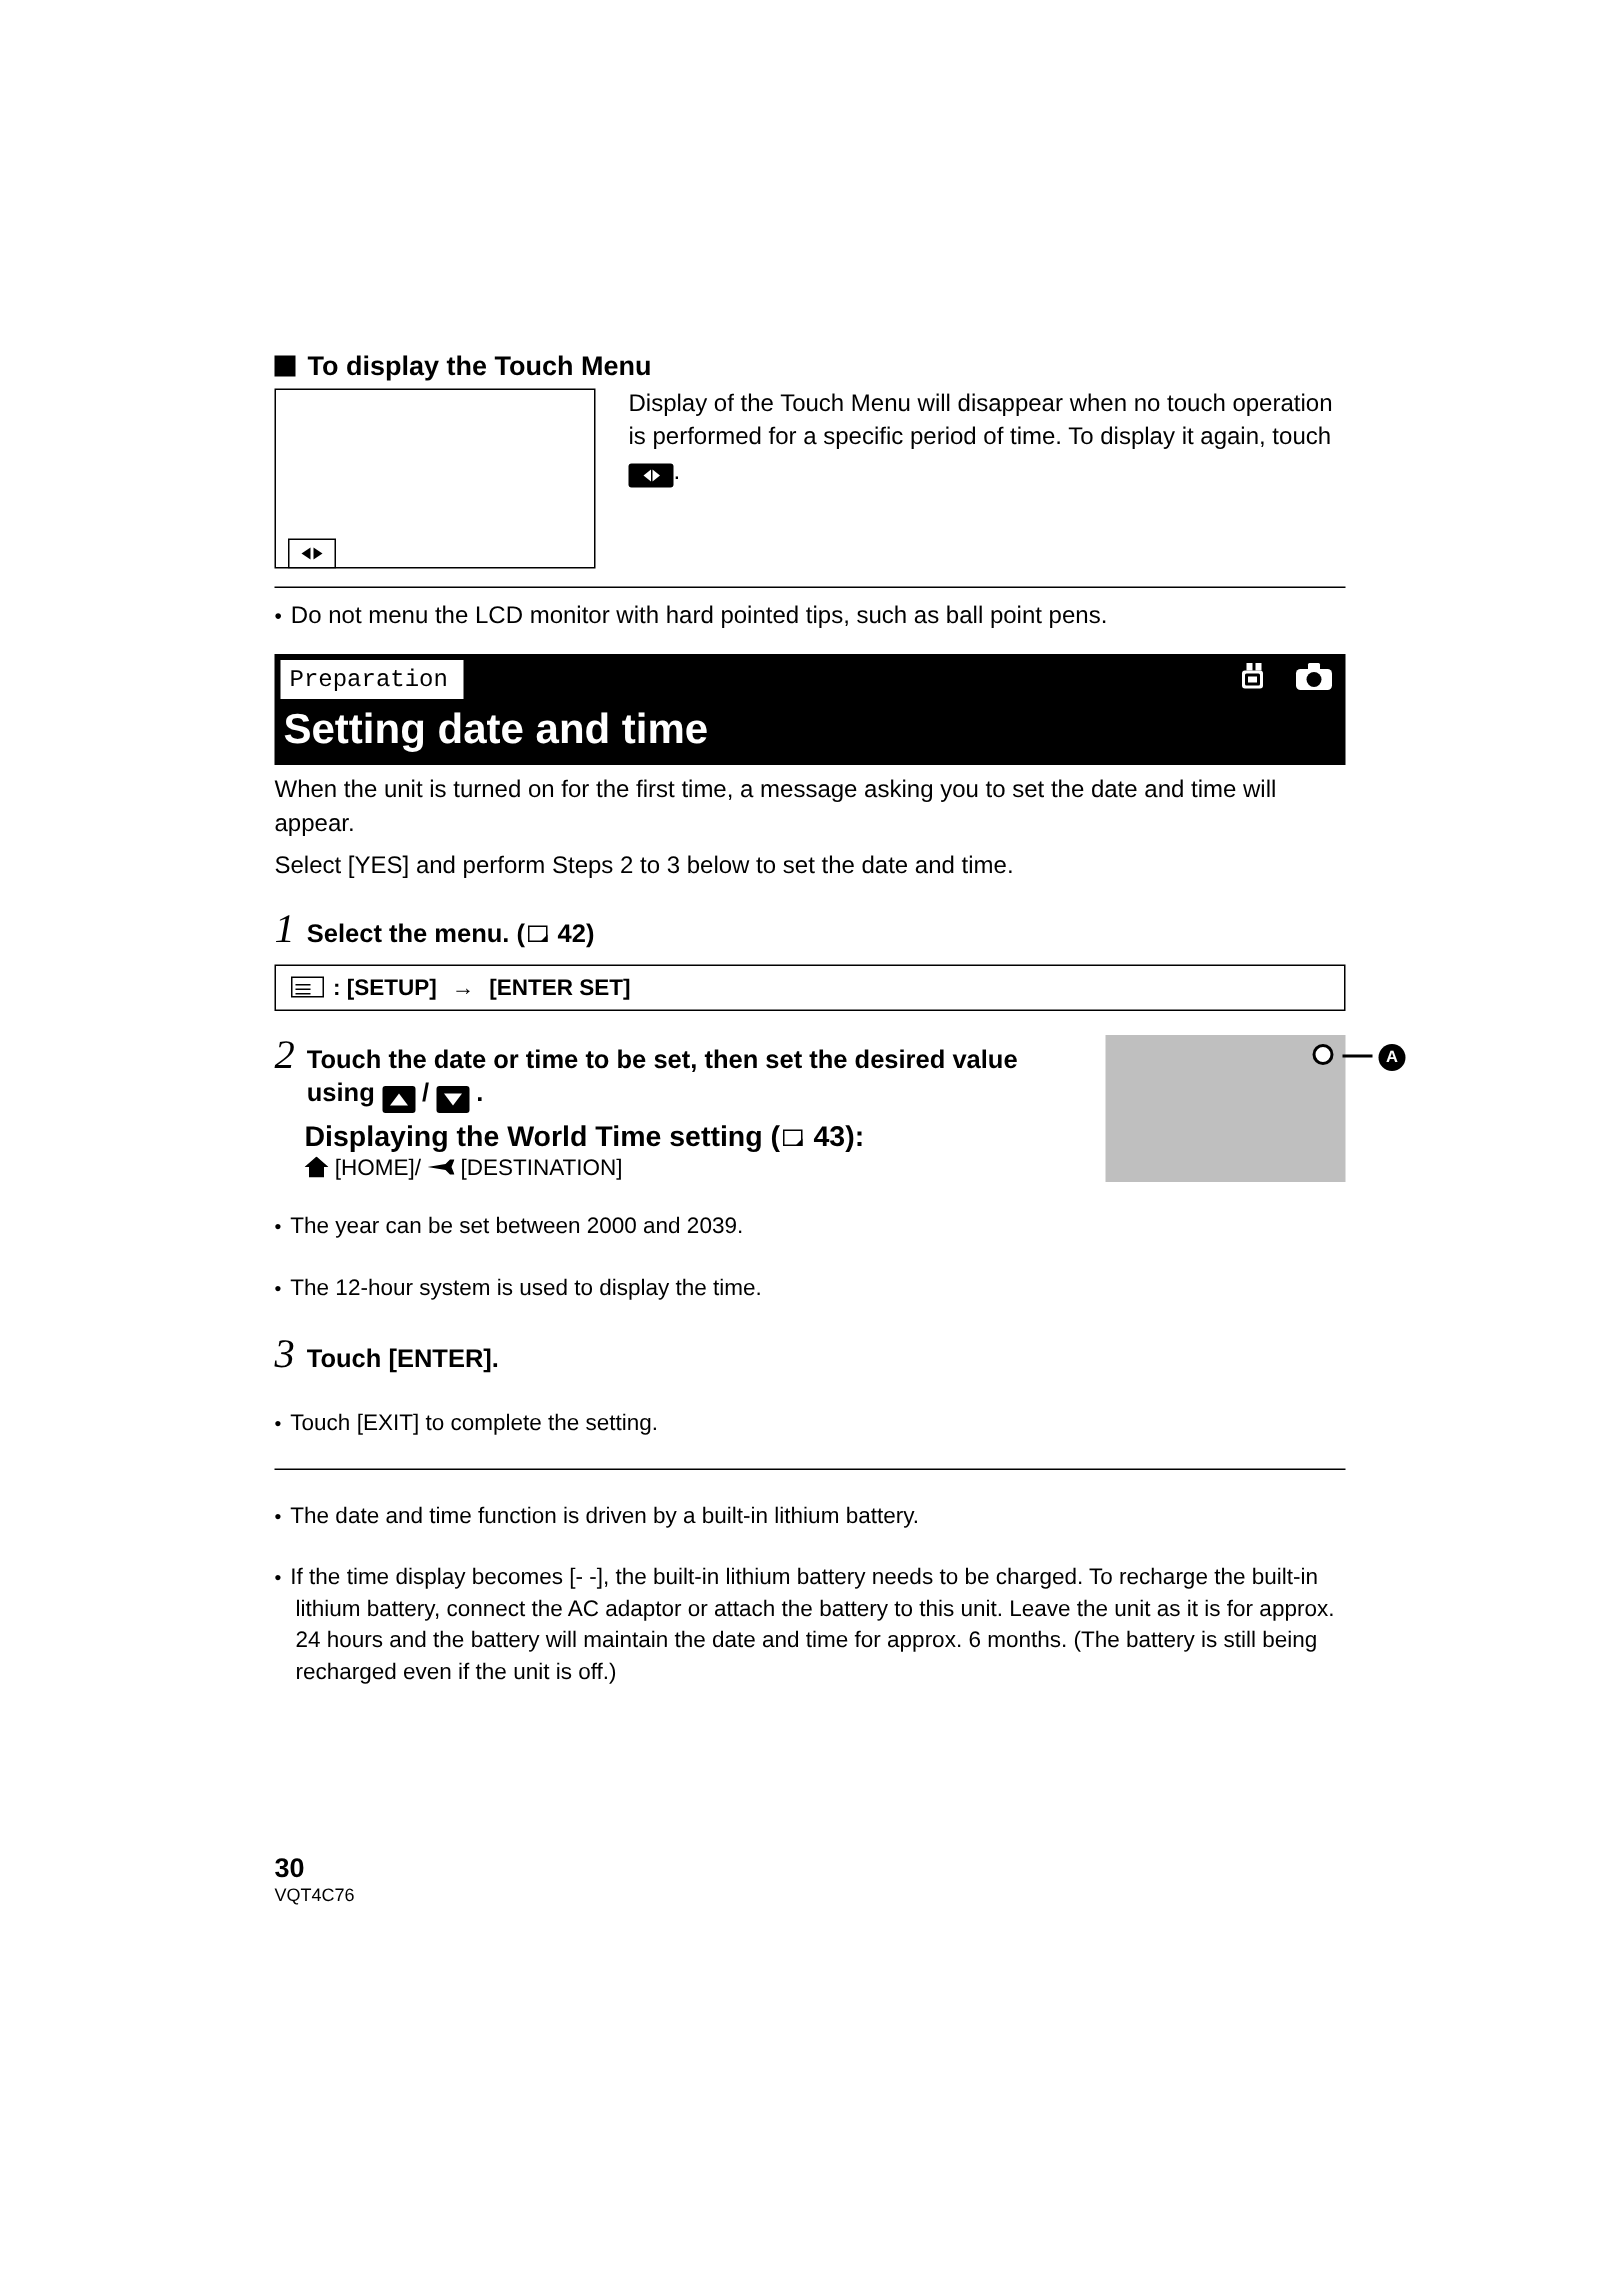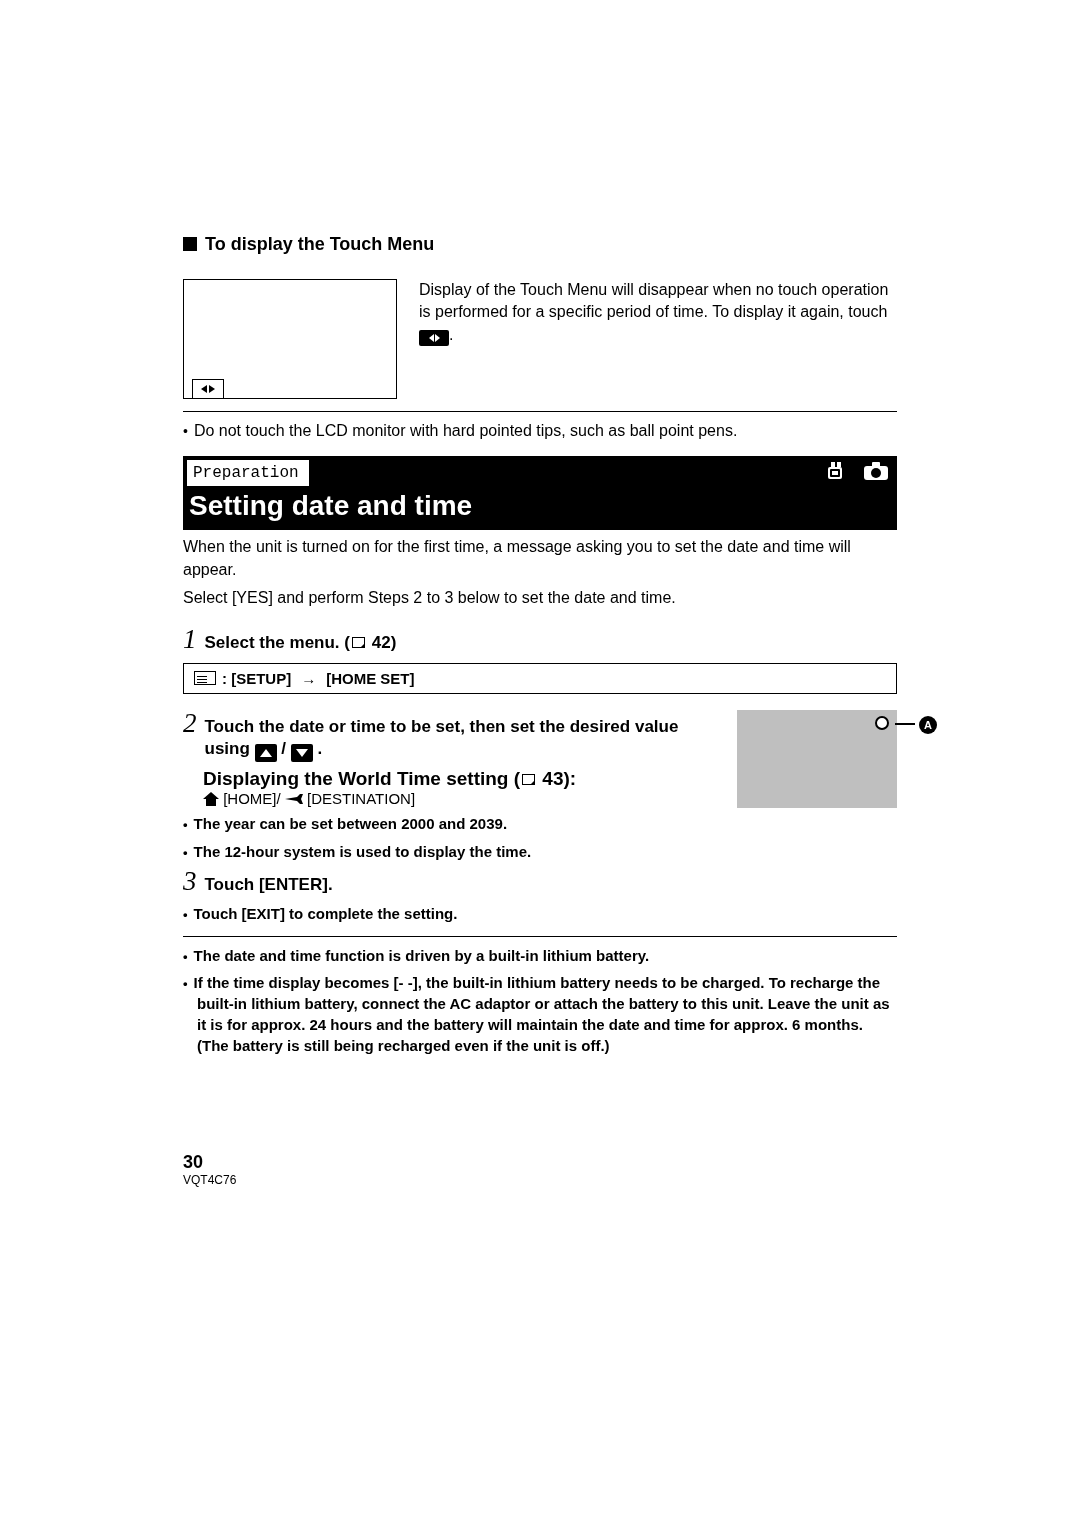--- a/index.html
+++ b/index.html
@@ -21,21 +21,21 @@
     display: inline-block;
     width: 14px;
     height: 14px;
     background: #000;
     margin-right: 8px;
     vertical-align: -1px;
   }
   .sec1-title {
     font-size: 18px;
     font-weight: bold;
-    margin-bottom: 24px;
+    margin-bottom: 4px;
   }
   .sec1-row {
     display: flex;
     align-items: flex-start;
     gap: 22px;
     margin-bottom: 12px;
   }
   .lcd-box {
     width: 214px;
     height: 120px;
@@ -95,24 +95,23 @@
     text-indent: -14px;
   }
   .bullet-line::before {
     content: "\2022";
     margin-right: 6px;
     font-size: 14px;
   }
   .bullet-sm {
     font-size: 15px;
     line-height: 1.4;
-    margin: 6px 0;
+    margin: 20px 0;
     padding-left: 14px;
     text-indent: -14px;
-    font-weight: bold;
   }
   .bullet-sm::before {
     content: "\2022";
     margin-right: 6px;
     font-size: 13px;
   }
   .prep-bar {
     background: #000;
     color: #fff;
     margin-top: 14px;
@@ -261,21 +260,21 @@
       <span>Display of the Touch Menu will disappear when no touch operation is performed for a specific period of time. To display it again, touch </span>
       <span class="inline-icon-rect">
           <span class="tl"></span>
           <span class="tr"></span>
         </span><span>.</span>
     </div>
   </div>
 
   <hr class="thin">
 
-  <div class="bullet-line">Do not touch the LCD monitor with hard pointed tips, such as ball point pens.</div>
+  <div class="bullet-line">Do not menu the LCD monitor with hard pointed tips, such as ball point pens.</div>
 
   <div class="prep-bar">
     <div class="prep-label">Preparation</div>
     <div class="prep-icons">
       <svg width="24" height="18" viewBox="0 0 24 18">
           <rect x="3" y="5" width="14" height="12" rx="2" fill="#fff"></rect>
           <rect x="5" y="7" width="10" height="8" rx="1" fill="#000"></rect>
           <rect x="7" y="9" width="6" height="4" fill="#fff"></rect>
           <rect x="6" y="0" width="4" height="5" fill="#fff"></rect>
           <rect x="12" y="0" width="4" height="5" fill="#fff"></rect>
@@ -301,21 +300,21 @@
   <div class="menu-box">
     <span class="menu-icon">
         <span class="menu-icon-lines">
           <span></span>
           <span></span>
           <span></span>
         </span>
       </span>
     <b>: [SETUP]</b>
     <span class="arrow-right"></span>
-    <b>[HOME SET]</b>
+    <b>[ENTER SET]</b>
   </div>
 
   <div class="step2-wrap">
     <div class="illus-box">
       <div class="illus-ring"></div>
       <div class="illus-line"></div>
       <div class="illus-label">A</div>
     </div>
     <div class="step" style="margin-top:0">
       <div class="step-num">2</div>

